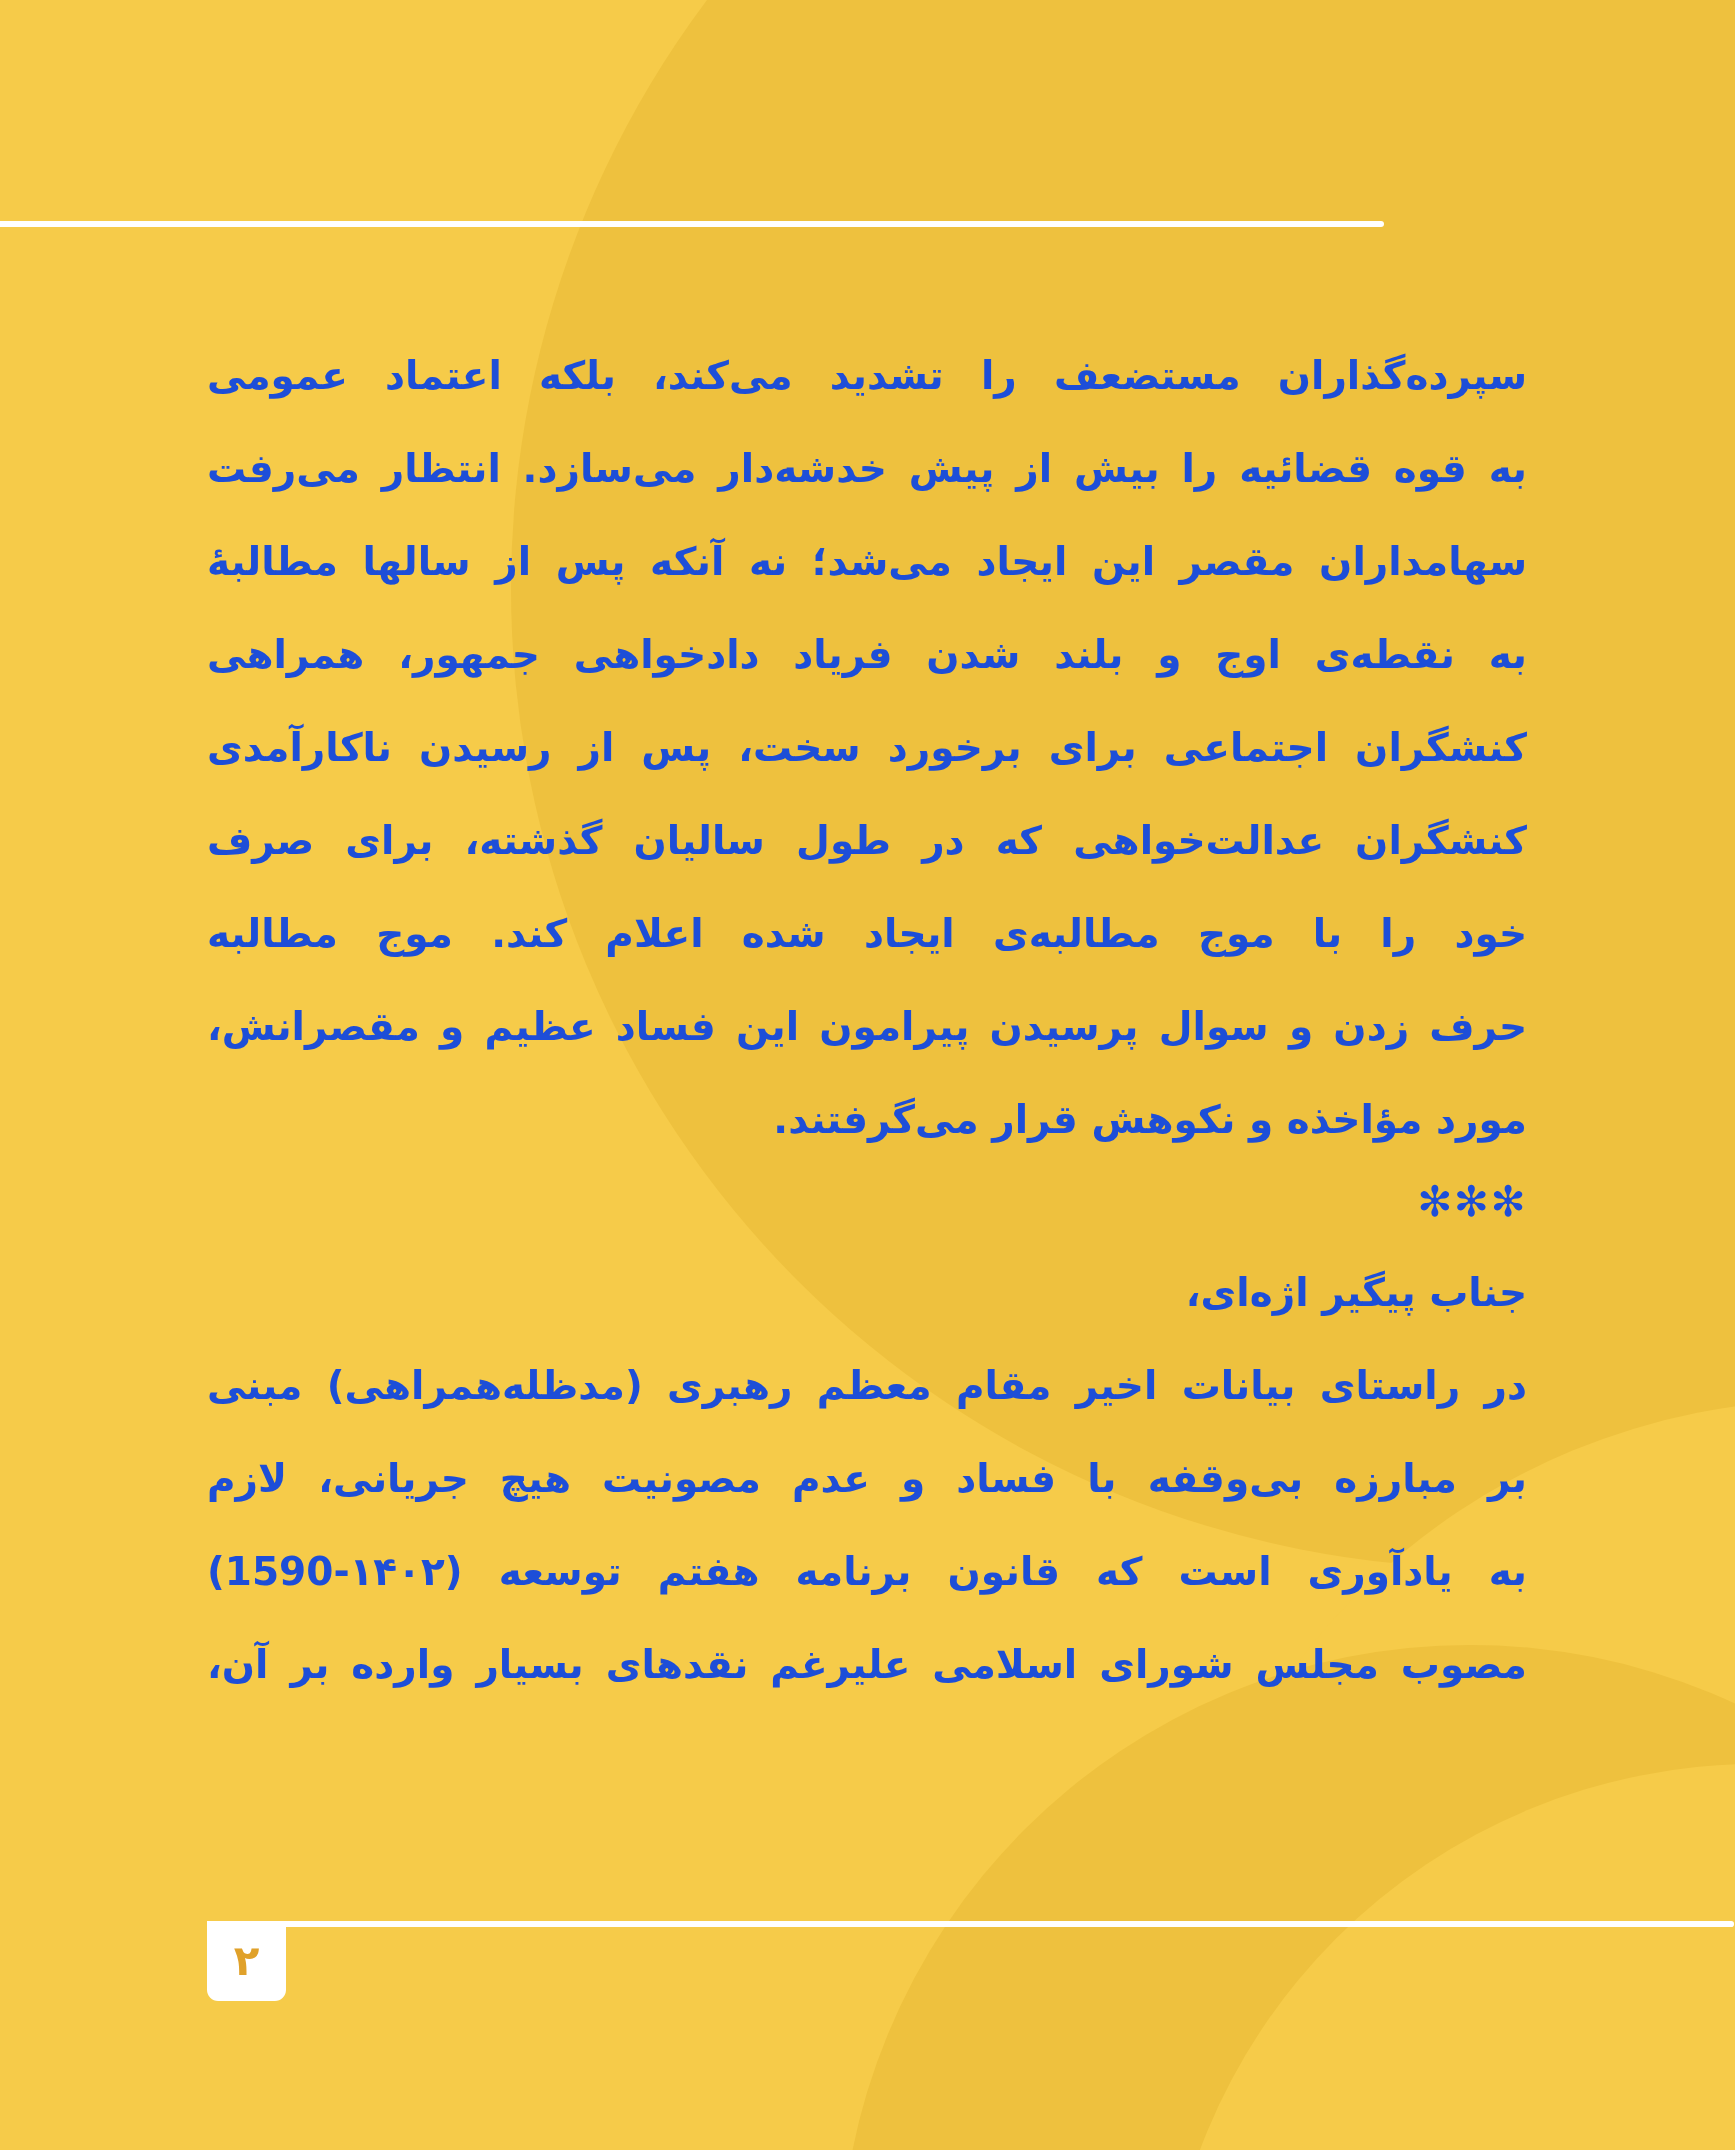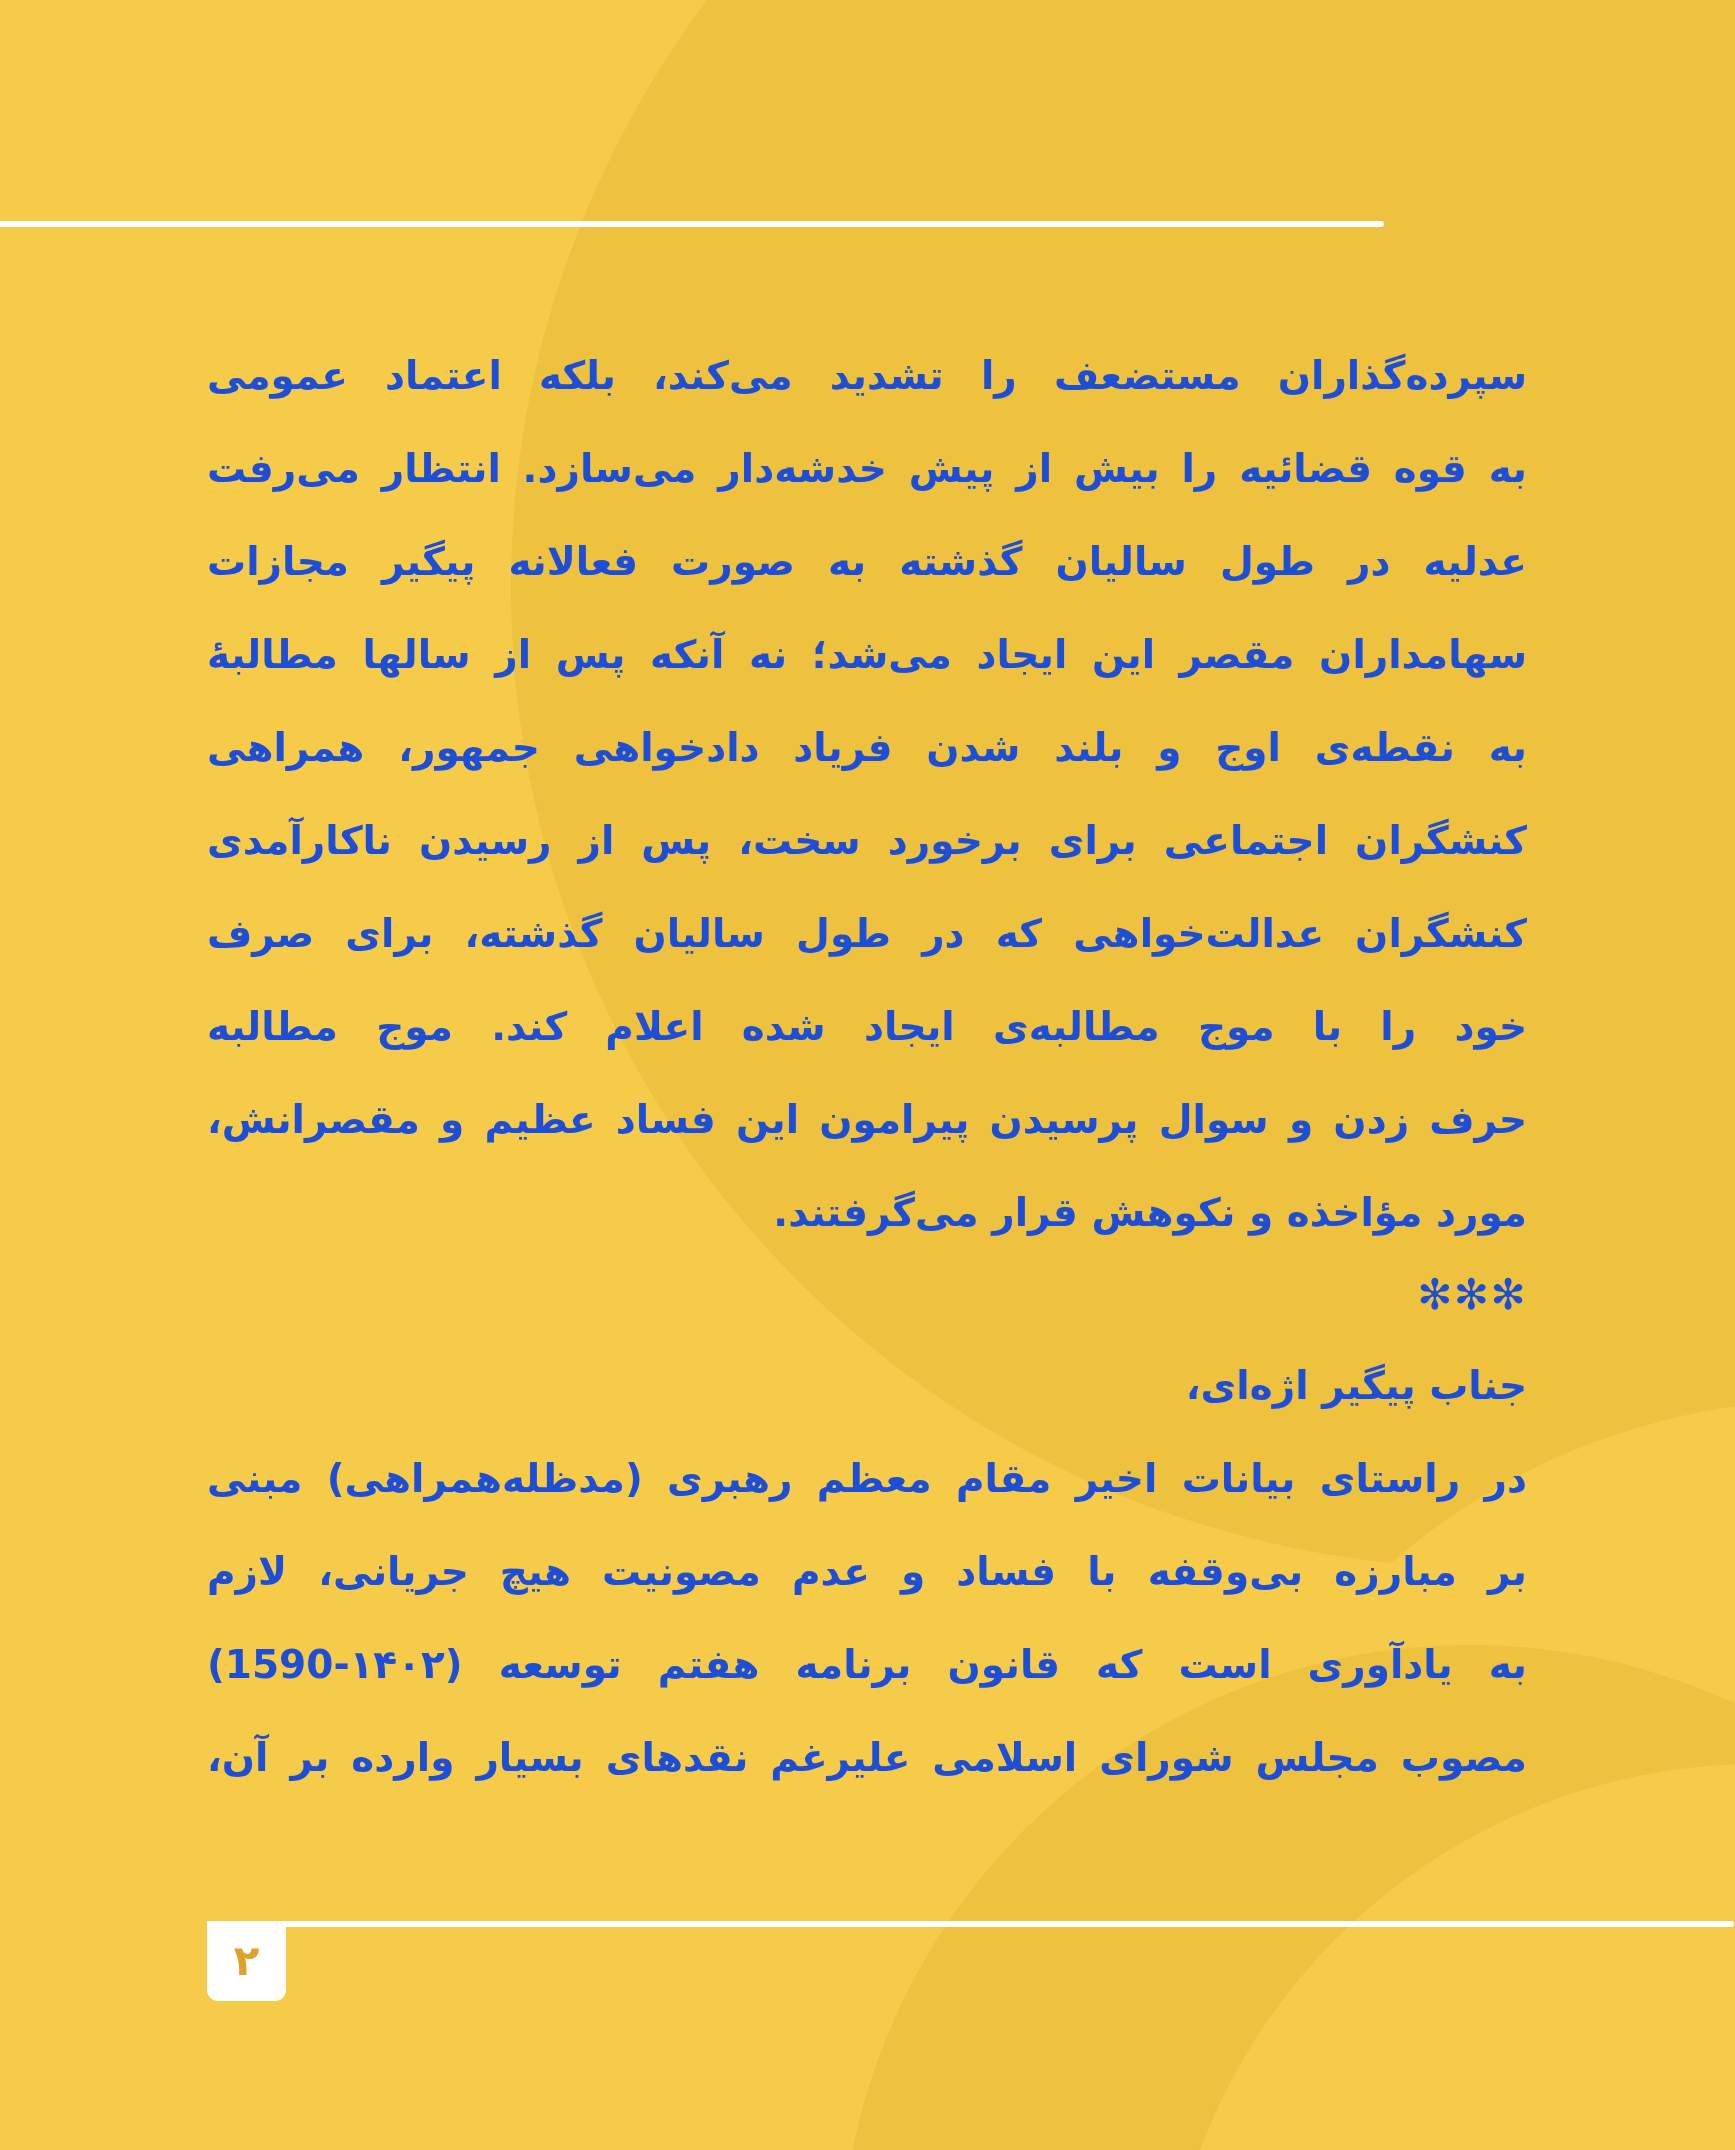--- a/index.html
+++ b/index.html
@@ -152,21 +152,20 @@
   <div class="bg-wedge"></div>
   <div class="bg-wedge-cut"></div>
 </div>
 
 <div class="rule-top"></div>
 
 <main class="content">
   <p class="para para-1">
     <span class="line">سپرده‌گذاران مستضعف را تشدید می‌کند، بلکه اعتماد عمومی</span>
     <span class="line">به قوه قضائیه را بیش از پیش خدشه‌دار می‌سازد. انتظار می‌رفت</span>
-    <span class="line">عدلیه در طول سالیان گذشته به صورت فعالانه پیگیر مجازات</span>
     <span class="line">سهامداران مقصر این ایجاد می‌شد؛ نه آنکه پس از سالها مطالبهٔ</span>
     <span class="line">به نقطه‌ی اوج و بلند شدن فریاد دادخواهی جمهور، همراهی</span>
     <span class="line">کنشگران اجتماعی برای برخورد سخت، پس از رسیدن ناکارآمدی</span>
     <span class="line">کنشگران عدالت‌خواهی که در طول سالیان گذشته، برای صرف</span>
     <span class="line">خود را با موج مطالبه‌ی ایجاد شده اعلام کند. موج مطالبه</span>
     <span class="line">حرف زدن و سوال پرسیدن پیرامون این فساد عظیم و مقصرانش،</span>
     <span class="line last">مورد مؤاخذه و نکوهش قرار می‌گرفتند.</span>
   </p>
 
   <div class="separator">✻✻✻</div>

